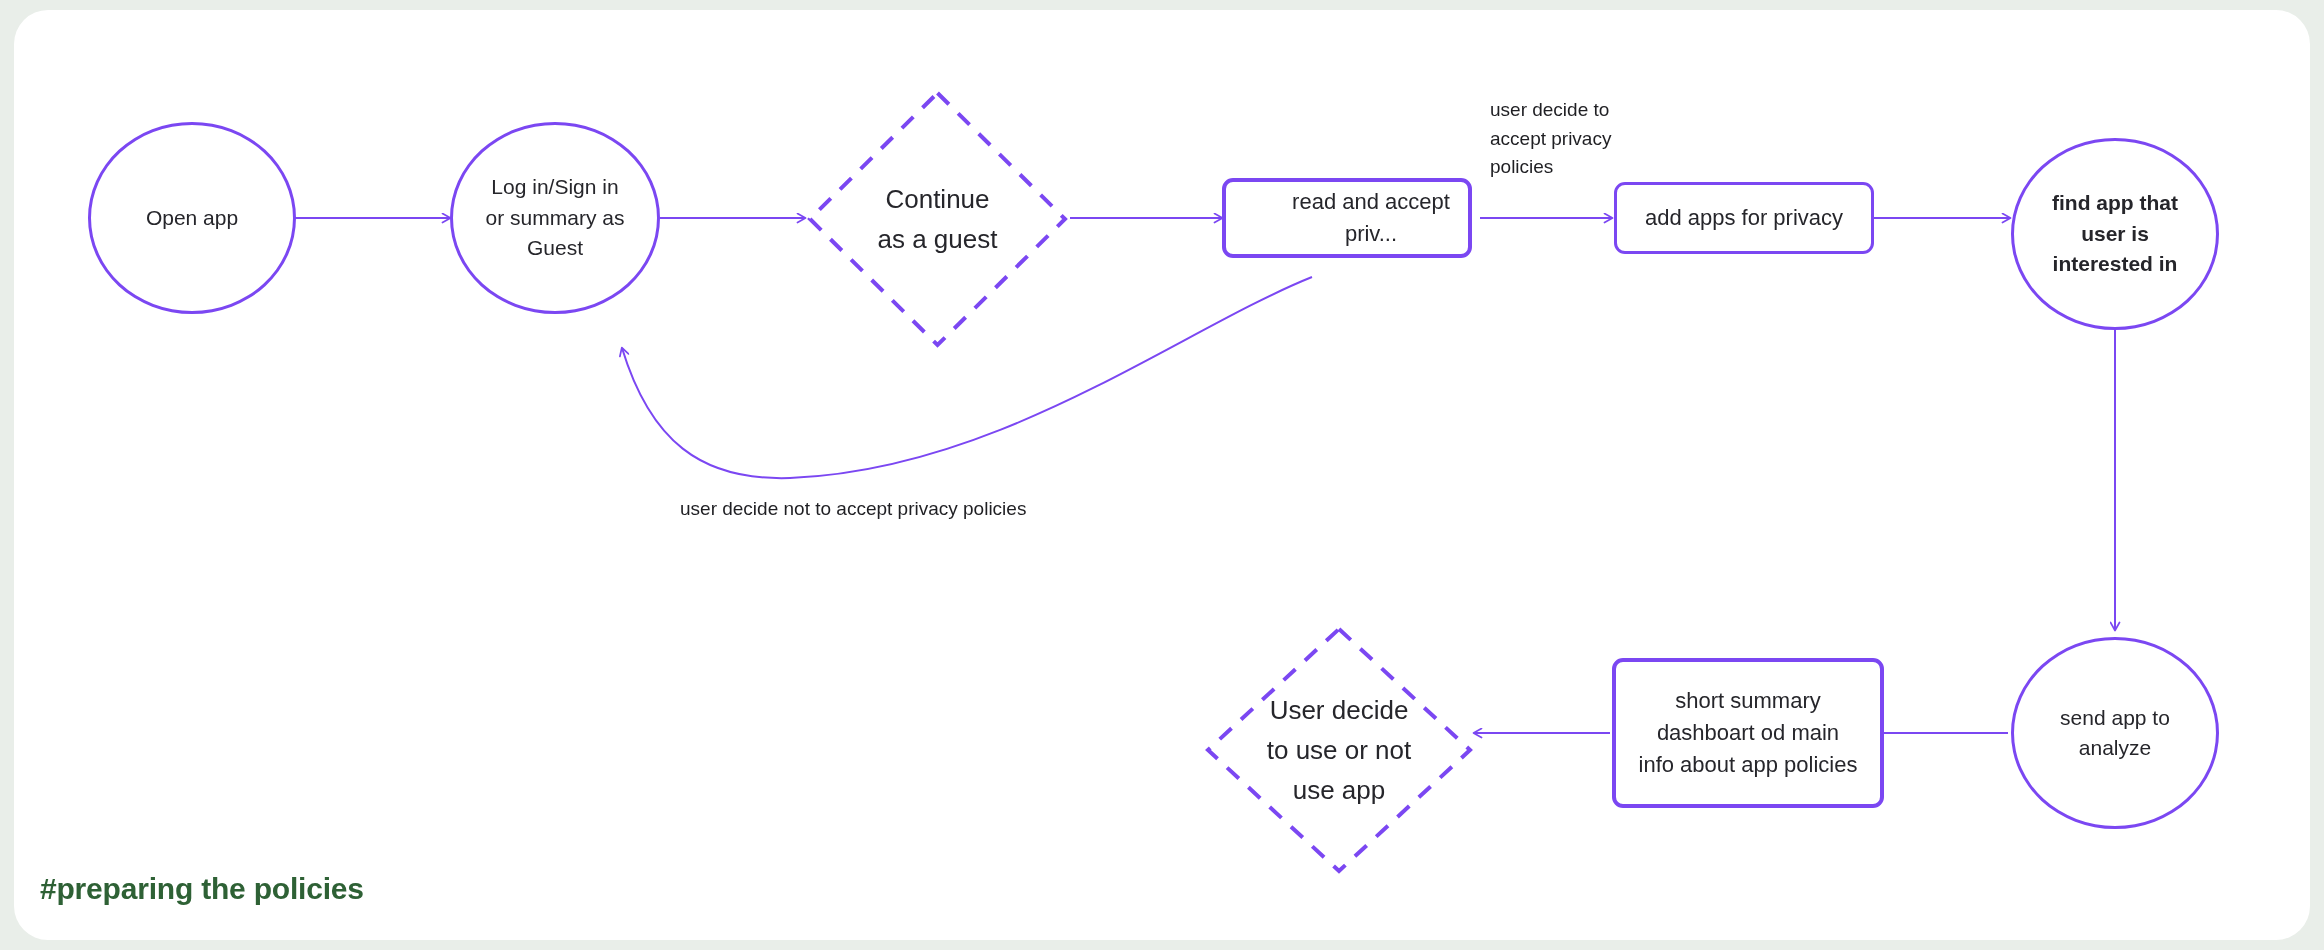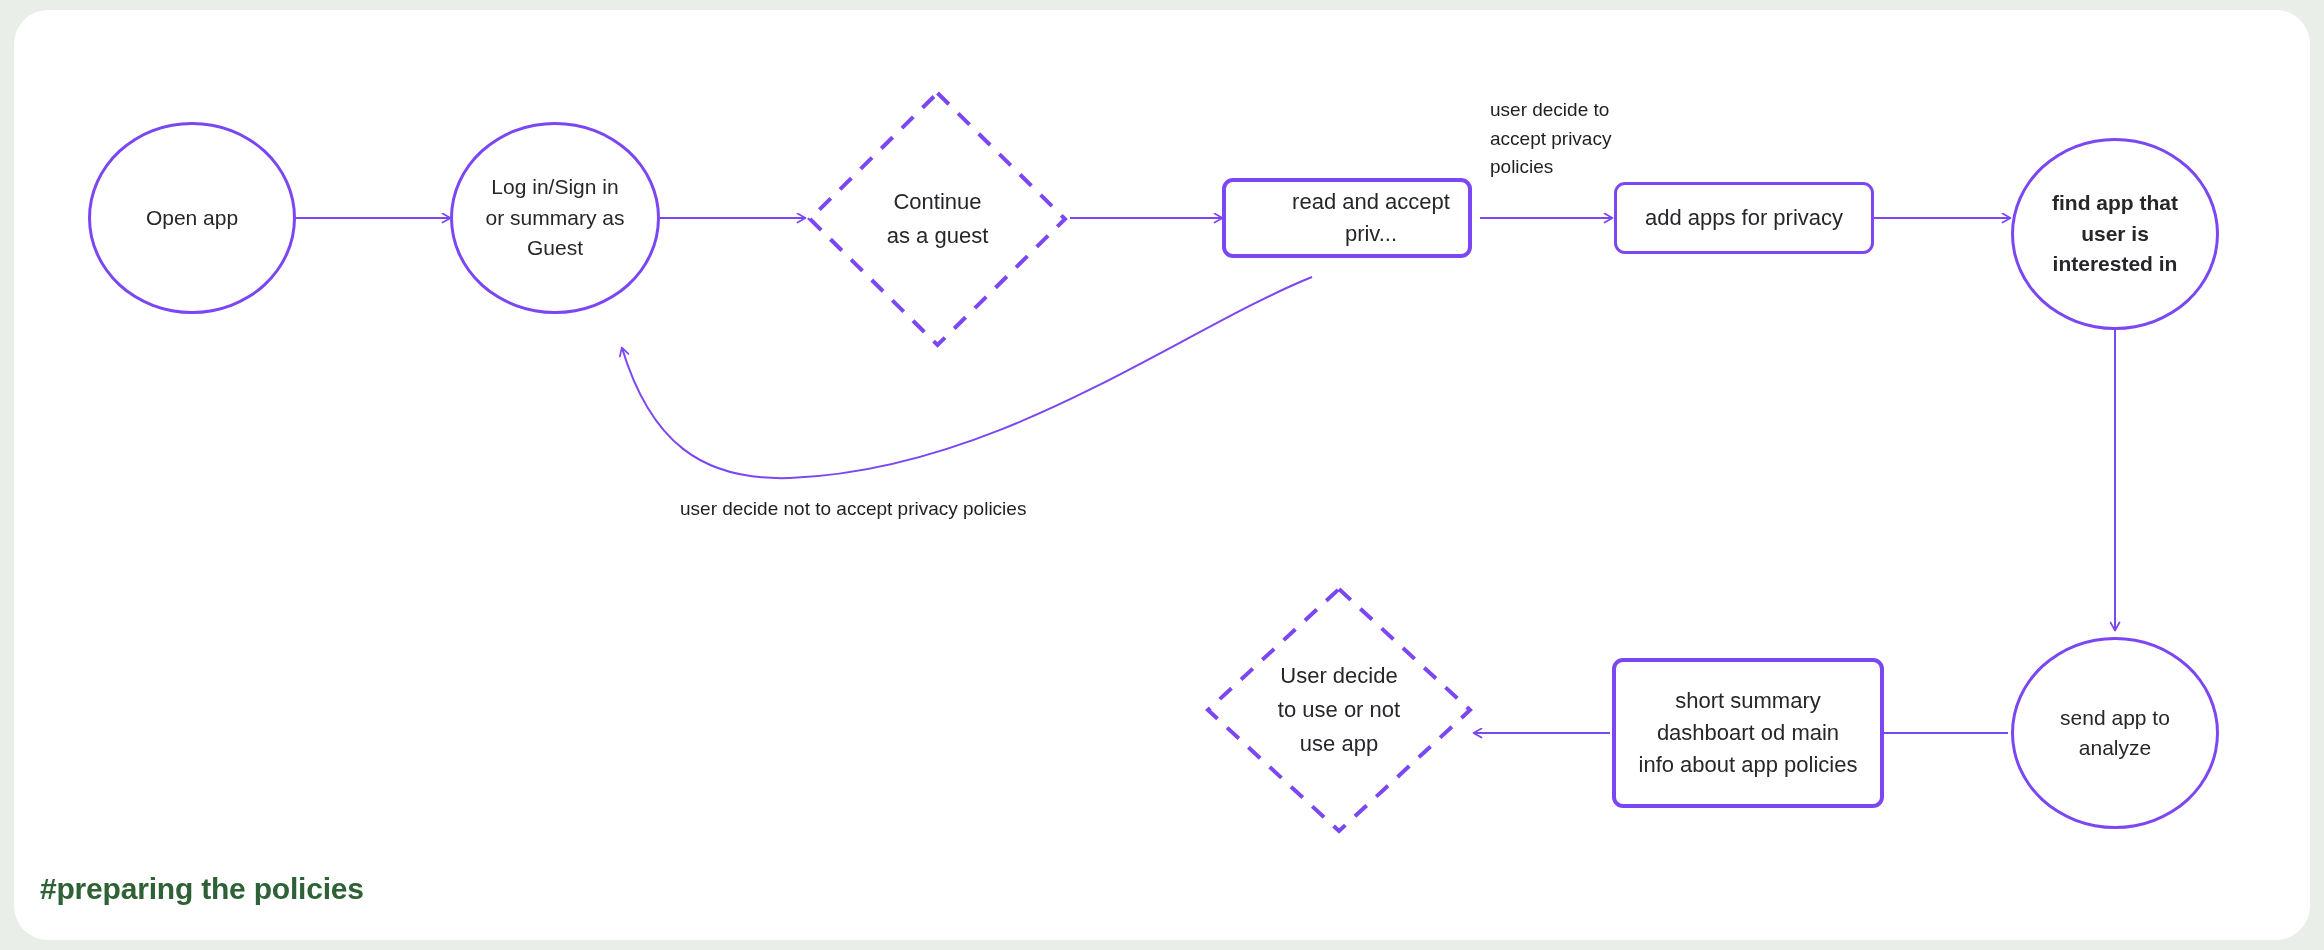--- a/index.html
+++ b/index.html
@@ -57,21 +57,21 @@
   .diamond-wrap {
     position: absolute;
     display: flex;
     align-items: center;
     justify-content: center;
   }
   .diamond-wrap .dtext {
     position: relative;
     z-index: 2;
     text-align: center;
-    font-size: 22px;
+    font-size: 26px;
     color: #26262b;
     line-height: 1.55;
     white-space: pre-line;
     font-family: "Liberation Sans", sans-serif;
   }
   .diamond-wrap svg {
     position: absolute;
     left: 0; top: 0;
     z-index: 1;
   }
@@ -162,21 +162,21 @@
   <span>send app to
 analyze</span>
 </div>
 
 <div class="node rect" style="left:1612px; top:658px; width:272px; height:150px;">
   <span>short summary
 dashboart od main
 info about app policies</span>
 </div>
 
-<div class="diamond-wrap" style="left:1203px; top:584px; width:272px; height:252px;">
+<div class="diamond-wrap" style="left:1203px; top:624px; width:272px; height:252px;">
   <svg width="272" height="252" viewBox="0 0 272 252">
     <polygon points="136,5 267,126 136,247 5,126" fill="#ffffff" stroke="#7b47f2" stroke-width="4" stroke-dasharray="16 13" stroke-linecap="butt"></polygon>
   </svg>
   <span class="dtext">User decide
 to use or not
 use app</span>
 </div>
 
 <div class="edge-label" style="left:1490px; top:96px; width:180px;">user decide to
 accept privacy

